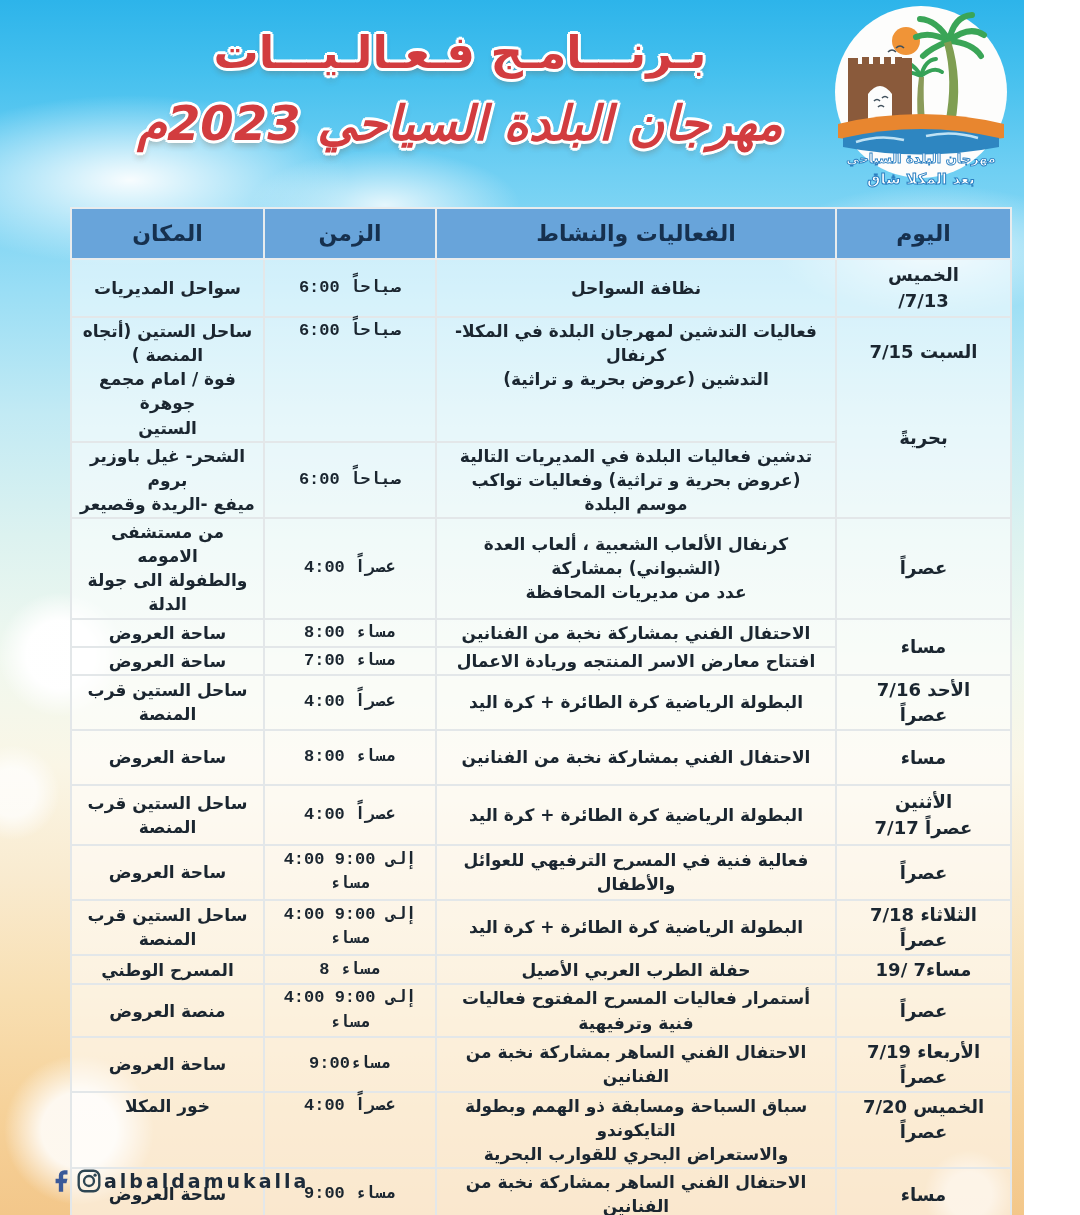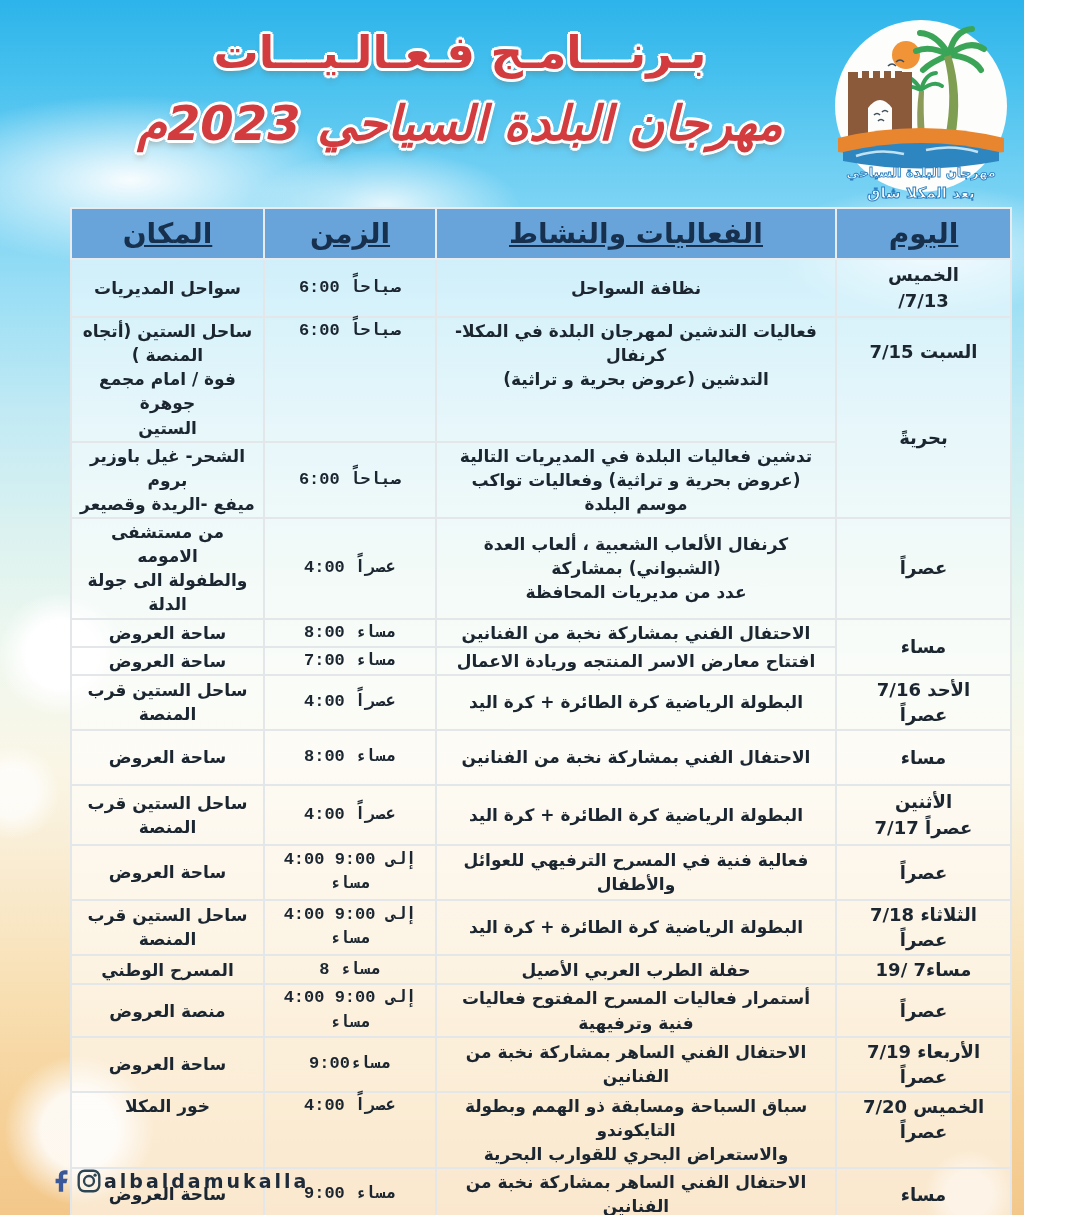--- a/index.html
+++ b/index.html
@@ -30,26 +30,26 @@
   .title { position:absolute; top:26px; left:88px; width:744px; text-align:center;
     direction:rtl; color:#d23c3f; font-weight:bold; }
   .title .l1 { font-size:45px; letter-spacing:1px; }
   .title .l2 { font-size:48px; margin-top:16px;font-style:italic; }
   .title div {
     text-shadow:-3px 0 #fff, 3px 0 #fff, 0 -3px #fff, 0 3px #fff,
       -2px -2px #fff, 2px -2px #fff, -2px 2px #fff, 2px 2px #fff,
       0 5px 6px rgba(120,60,20,.3);
   }
 
-  .logo { position:absolute; top:18px; right:12px; width:182px; height:194px; }
+  .logo { position:absolute; top:4px; right:12px; width:182px; height:194px; }
 
   table.schedule { position:absolute; top:207px; left:70px; width:940px;
     border-collapse:collapse; direction:rtl; table-layout:fixed; }
-  .schedule th { background:#68a4da; color:#16304e; font-size:28px; font-weight:bold;
-    border:2px solid #e8ecee; height:51px; padding:2px 16px;text-decoration:underline; }
+  .schedule th { background:#68a4da; color:#16304e; font-size:22px; font-weight:bold;
+    border:2px solid #e8ecee; height:51px; padding:2px 16px; }
   .schedule td { background:rgba(255,255,255,.58); border:2px solid #e3e7e9;
     color:#1b2630; font-weight:bold; text-align:center; vertical-align:middle;
     padding:1px 7px; font-size:17px; line-height:1.42; white-space:pre-line; }
   .schedule td.day { font-size:18px; white-space:normal; }
   .schedule td.time { direction:ltr;font-family:Liberation Mono, monospace; }
   .ltr { direction:ltr; unicode-bidi:isolate; }
   .blk { display:block; }
   tr.vtop td { vertical-align:top; }
   .day-col { display:flex; flex-direction:column; min-height:152px; padding:6px 0 34px;margin-top:14px; }
   .day-col .sp { flex:1; }

